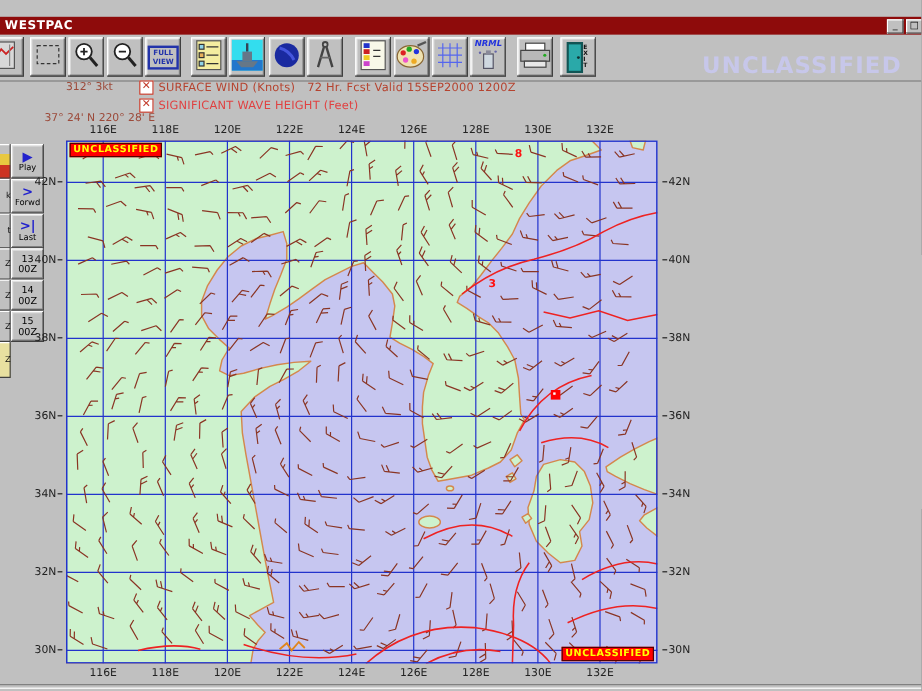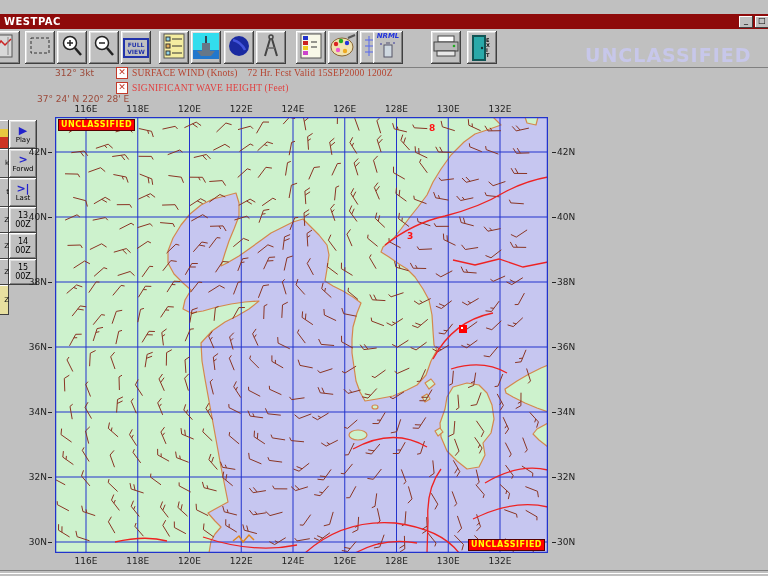--- a/index.html
+++ b/index.html
@@ -23,21 +23,21 @@
   .tb-btn{position:absolute;top:2px;width:30px;height:33px;background:#c0c0c0;
     box-shadow:inset -1px -1px 0 #404040,inset 1px 1px 0 #ffffff,inset -2px -2px 0 #808080,inset 2px 2px 0 #dfdfdf;
     display:flex;align-items:center;justify-content:center;}
   #banner-unclass{position:absolute;left:585px;top:44px;width:160px;font-size:19px;font-weight:bold;
     letter-spacing:1px;color:#c7c7ea;}
   
   .readout{position:absolute;font-size:9px;color:#9c4a3a;white-space:nowrap;}
   .layer-row{position:absolute;display:flex;align-items:center;white-space:nowrap;}
   .chk{width:10px;height:10px;background:#fff;border:1px solid #c23a2a;color:#c23a2a;
     font-size:9px;line-height:9px;text-align:center;margin-right:4px;font-weight:bold;}
-  .layer-text{font-size:9.5px;letter-spacing:.2px;font-family:Liberation Serif, serif;}
+  .layer-text{font-size:9.5px;letter-spacing:.2px;}
   
   #sidebar{position:absolute;left:0;top:120px;display:flex;}
   #clip-col{display:flex;flex-direction:column;width:9px;}
   .clip-btn{width:9px;background:#c0c0c0;box-shadow:inset -1px -1px 0 #404040,inset 0 1px 0 #fff;
     font-size:7px;color:#111;overflow:hidden;text-align:right;line-height:26px;}
   #btn-col{display:flex;flex-direction:column;width:28px;}
   .side-btn{width:28px;background:#c0c0c0;
     box-shadow:inset -1px -1px 0 #404040,inset 1px 1px 0 #ffffff,inset -2px -2px 0 #808080,inset 2px 2px 0 #dfdfdf;
     display:flex;flex-direction:column;align-items:center;justify-content:center;}
   .media{height:29px;}
@@ -156,21 +156,21 @@
             <g stroke="#5566ee">
               <line x1="2" y1="6" x2="22" y2="6"></line>
               <line x1="2" y1="12" x2="22" y2="12"></line>
               <line x1="2" y1="18" x2="22" y2="18"></line>
               <line x1="6" y1="2" x2="6" y2="22"></line>
               <line x1="12" y1="2" x2="12" y2="22"></line>
               <line x1="18" y1="2" x2="18" y2="22"></line>
             </g>
           </svg></span>
       </div>
-      <div class="tb-btn" style="left: 373px;">
+      <div class="tb-btn" style="left: 392px;">
         <div style="text-align:center;"><div style="font-size:7px;font-weight:bold;color:#2233dd;line-height:7px;font-style:italic;">NRML</div><svg width="18" height="18">
             <rect x="5" y="5" width="8" height="12" fill="#cfd8e0" stroke="#556"></rect>
             <rect x="7" y="2" width="4" height="3" fill="#889"></rect>
             <circle cx="2" cy="4" r="1" fill="#66a"></circle>
             <circle cx="15" cy="3" r="1" fill="#66a"></circle>
           </svg></div>
       </div>
       <div class="tb-btn" style="left: 431px;">
         <span><svg width="26" height="22">
             <rect x="5" y="1" width="16" height="6" fill="#fff" stroke="#444"></rect>

